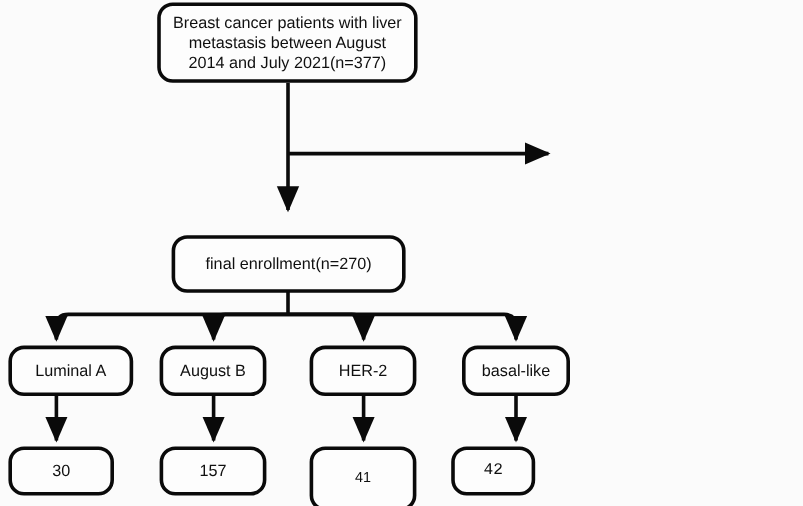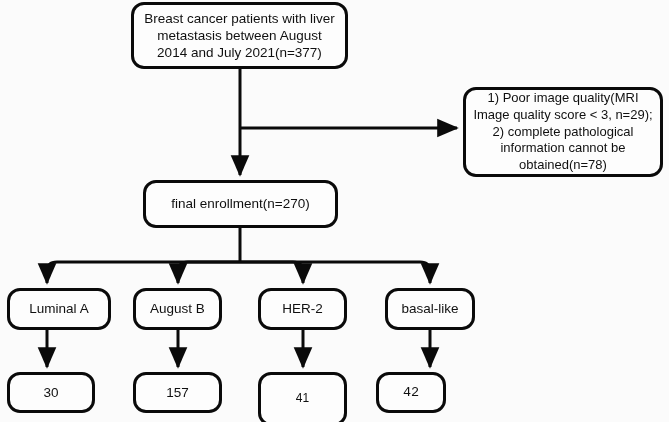--- a/index.html
+++ b/index.html
@@ -39,21 +39,21 @@
     padding: 13px 7px;
   }
   .node-text {
     display: block;
     width: 100%;
     white-space: pre-line;
   }
   
   #node-cohort      { left: 131px; top: 2px;   width: 217px; height: 67px;  font-size: 13.5px; }
   #node-excluded    { left: 463px; top: 87px;  width: 200px; height: 90px;  font-size: 13px; }
-  #node-enrolled    { left: 143px; top: 180px; width: 195px; height: 48px;  font-size: 13.5px; }
+  #node-enrolled    { left: 143px; top: 196px; width: 195px; height: 48px;  font-size: 13.5px; }
   #node-luminal-a   { left: 7px;   top: 288px; width: 104px;  height: 42px;  font-size: 13.5px; }
   #node-luminal-b   { left: 133px; top: 288px; width: 89px;  height: 42px;  font-size: 13.5px; }
   #node-her2        { left: 258px; top: 288px; width: 89px;  height: 42px;  font-size: 13.5px; justify-content: flex-end; }
   #node-basal-like  { left: 385px; top: 288px; width: 90px;  height: 42px;  font-size: 13.5px; }
   #node-count-a     { left: 7px;   top: 372px; width: 88px;  height: 41px;  font-size: 13.5px; justify-content: center; }
   #node-count-b     { left: 133px; top: 372px; width: 89px;  height: 41px;  font-size: 13.5px; }
   #node-count-her2  { left: 258px; top: 372px; width: 89px;  height: 54px;  font-size: 12px; }
   #node-count-basal { left: 376px; top: 372px; width: 70px;  height: 41px;  font-size: 13.5px; font-family: Liberation Mono, monospace; }
 </style>
 </head>
@@ -82,23 +82,20 @@
     <path d="M47,330 L47,367" fill="none" stroke="#0a0a0a" stroke-width="3" marker-end="url(#arrowhead)"></path>
     <path d="M178,330 L178,367" fill="none" stroke="#0a0a0a" stroke-width="3" marker-end="url(#arrowhead)"></path>
     <path d="M303,330 L303,367" fill="none" stroke="#0a0a0a" stroke-width="3" marker-end="url(#arrowhead)"></path>
     <path d="M430,330 L430,367" fill="none" stroke="#0a0a0a" stroke-width="3" marker-end="url(#arrowhead)"></path>
   </svg>
 
   <div class="node" id="node-cohort">
     <span class="node-text">Breast cancer patients with liver metastasis between August 2014 and July 2021(n=377)</span>
   </div>
 
-  <div class="node" id="node-excluded">
-    <span class="node-text">1) Poor image quality(MRI Image quality score  &lt;  3, n=29); 2) complete pathological information cannot be obtained(n=78)</span>
-  </div>
 
   <div class="node" id="node-enrolled">
     <span class="node-text">final enrollment(n=270)</span>
   </div>
 
   <div class="node" id="node-luminal-a">
     <span class="node-text">Luminal A</span>
   </div>
   <div class="node" id="node-luminal-b">
     <span class="node-text">August B</span>

